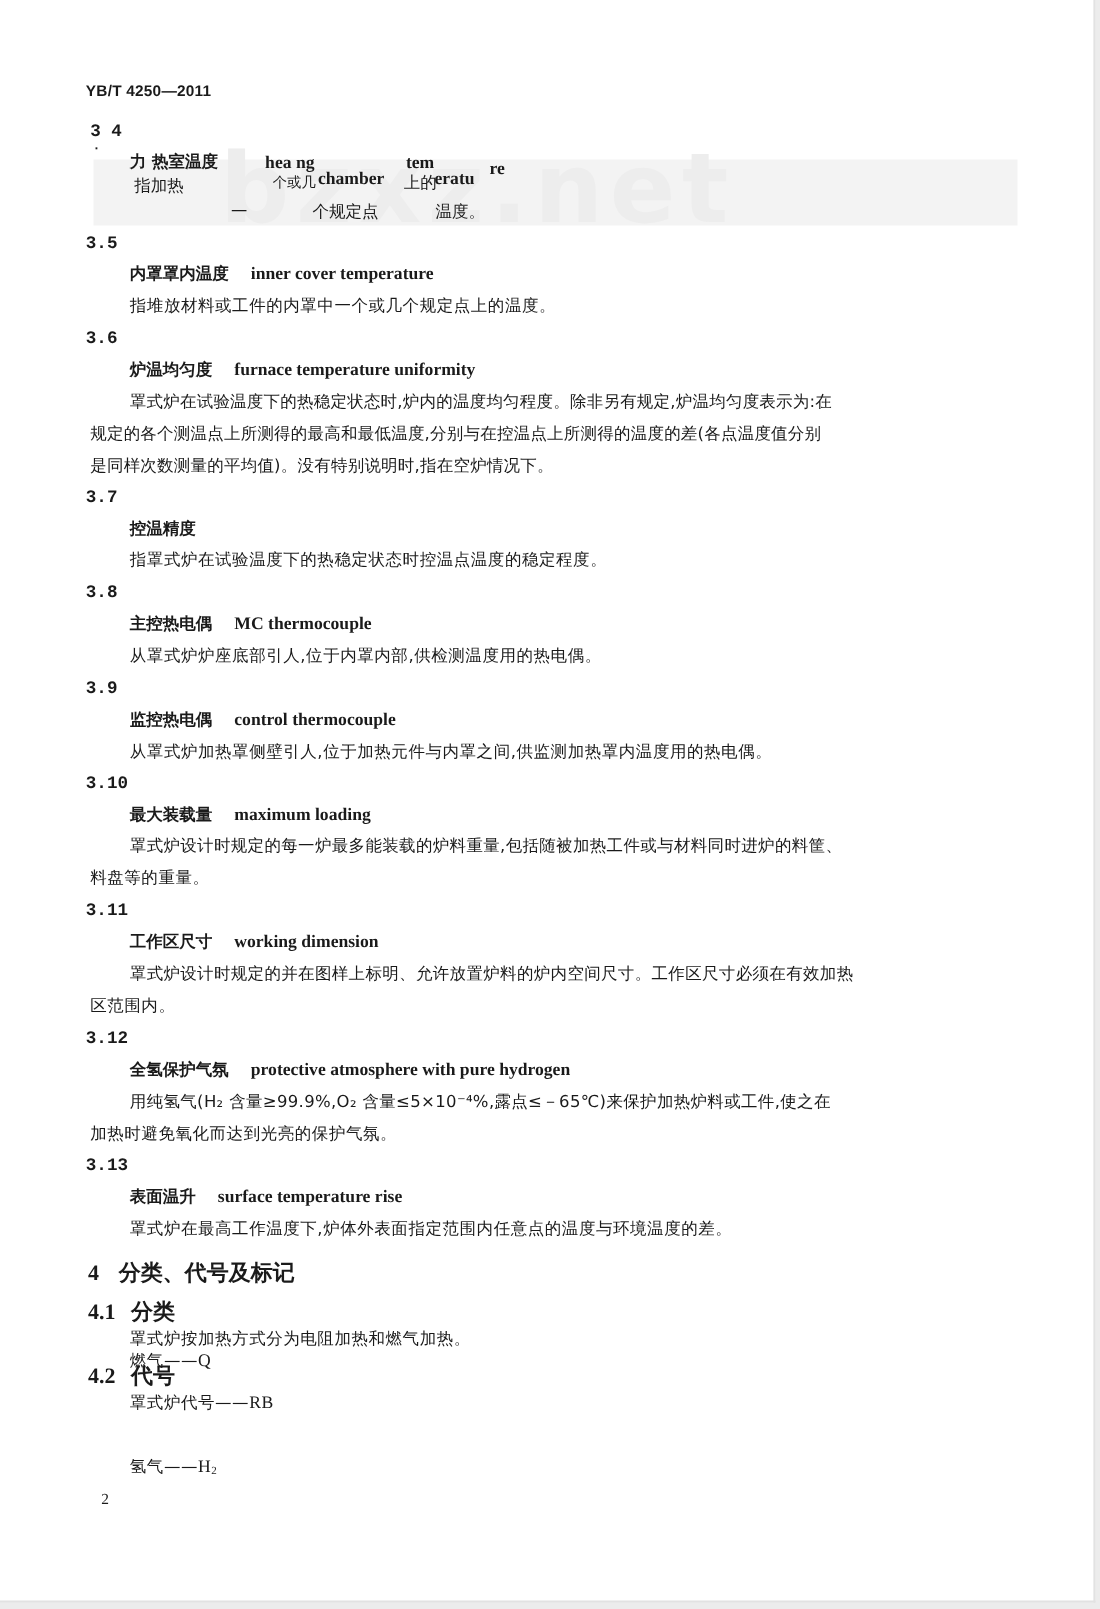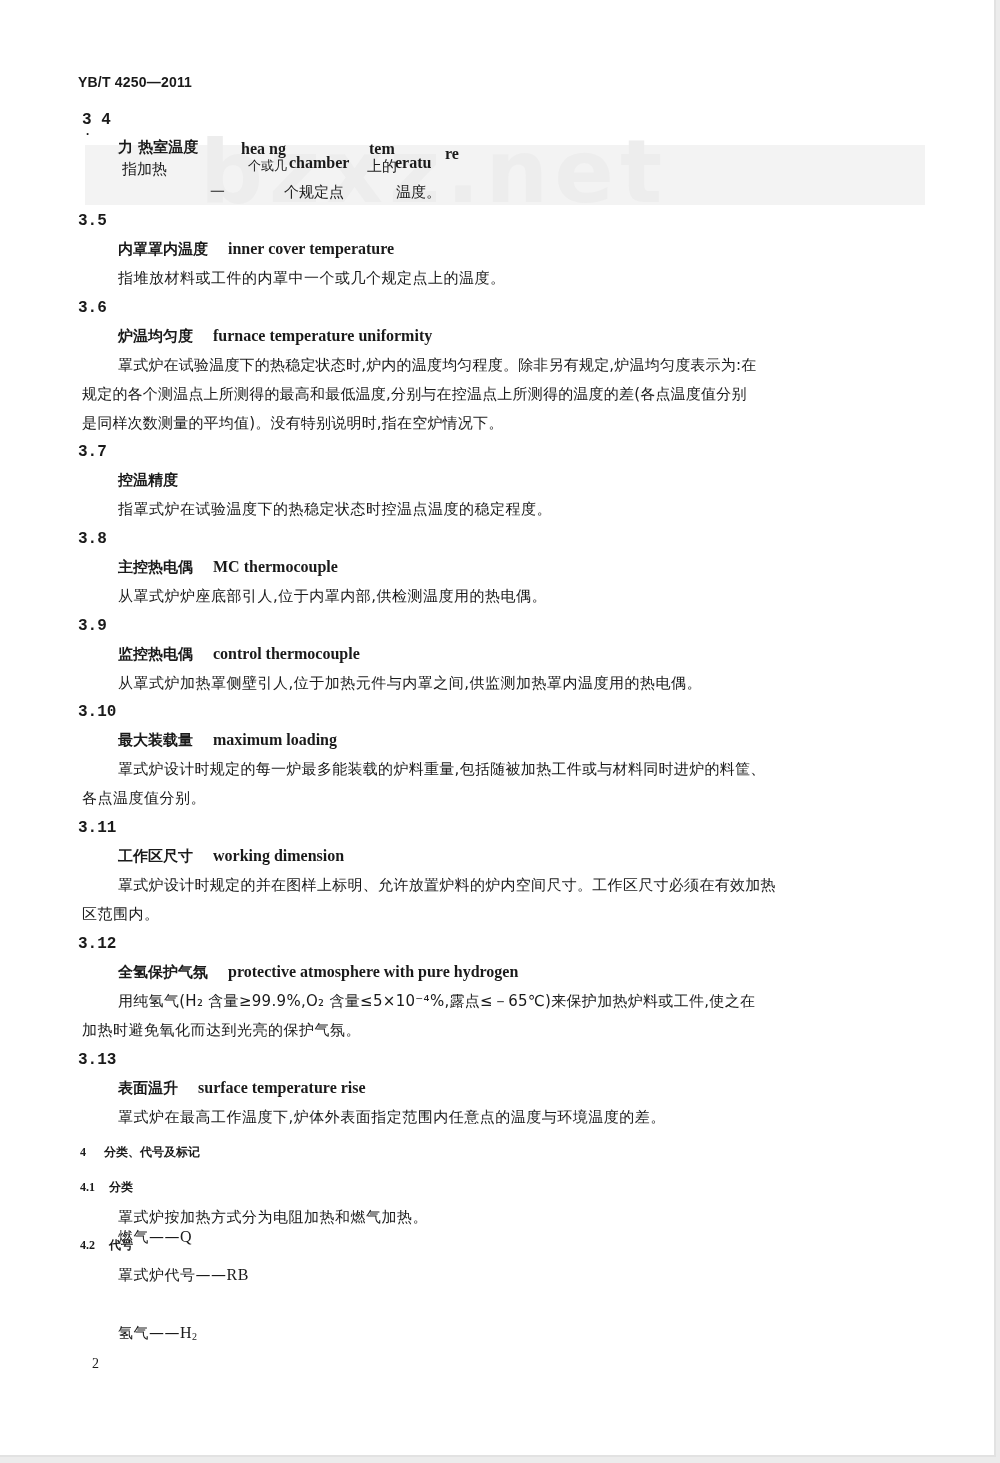--- a/index.html
+++ b/index.html
@@ -23,21 +23,21 @@
       position: absolute; left: 85px; top: 145px; width: 840px; height: 60px;
       background: #f3f3f3;
     }
     .wm-text {
       position: absolute; left: 200px; top: 128px;
       font-family: "DejaVu Sans", sans-serif; font-weight: bold;
       font-size: 88px; color: #ededed; letter-spacing: 6px; line-height: 1;
     }
     .garble { font-family: "Liberation Serif", serif; font-weight: bold; font-size: 16px; }
     .garble-cn { font-family: "DejaVu Sans", sans-serif; font-size: 15px; }
-    .sec { font-family: "DejaVu Sans", sans-serif; font-weight: bold; font-size: 12px; }
+    .sec { font-family: "DejaVu Sans", sans-serif; font-weight: bold; font-size: 20px; }
     .sec .n { font-family: "Liberation Serif", serif; margin-right: 18px; }
     .sub .n { margin-right: 14px; }
     .pageno { font-family: "Liberation Serif", serif; font-size: 14px; }
     sub { font-size: 10px; vertical-align: -2px; }
   </style>
 </head>
 <body>
 
 <div class="page">
 
@@ -79,21 +79,21 @@
   <div class="abs term" style="left:118px;top:558px;"><span>主控热电偶</span><span class="en">MC thermocouple</span></div>
   <div class="abs body" style="left:118px;top:587px;">从罩式炉炉座底部引人,位于内罩内部,供检测温度用的热电偶。</div>
 
   <div class="abs clause" style="left:78px;top:617px;">3.9</div>
   <div class="abs term" style="left:118px;top:645px;"><span>监控热电偶</span><span class="en">control thermocouple</span></div>
   <div class="abs body" style="left:118px;top:674px;">从罩式炉加热罩侧壁引人,位于加热元件与内罩之间,供监测加热罩内温度用的热电偶。</div>
 
   <div class="abs clause" style="left:78px;top:703px;">3.10</div>
   <div class="abs term" style="left:118px;top:731px;"><span>最大装载量</span><span class="en">maximum loading</span></div>
   <div class="abs body" style="left:118px;top:760px;letter-spacing:0.3px;">罩式炉设计时规定的每一炉最多能装载的炉料重量,包括随被加热工件或与材料同时进炉的料筐、</div>
-  <div class="abs body" style="left:82px;top:789px;">各点温度值分别。</div>
+  <div class="abs body" style="left:82px;top:789px;">料盘等的重量。</div>
 
   <div class="abs clause" style="left:78px;top:819px;">3.11</div>
   <div class="abs term" style="left:118px;top:847px;"><span>工作区尺寸</span><span class="en">working dimension</span></div>
   <div class="abs body" style="left:118px;top:876px;letter-spacing:0.3px;">罩式炉设计时规定的并在图样上标明、允许放置炉料的炉内空间尺寸。工作区尺寸必须在有效加热</div>
   <div class="abs body" style="left:82px;top:905px;">区范围内。</div>
 
   <div class="abs clause" style="left:78px;top:935px;">3.12</div>
   <div class="abs term" style="left:118px;top:963px;"><span>全氢保护气氛</span><span class="en">protective atmosphere with pure hydrogen</span></div>
   <div class="abs body" style="left:118px;top:992px;letter-spacing:0.3px;">用纯氢气(H₂ 含量≥99.9%,O₂ 含量≤5×10⁻⁴%,露点≤－65℃)来保护加热炉料或工件,使之在</div>
   <div class="abs body" style="left:82px;top:1021px;">加热时避免氧化而达到光亮的保护气氛。</div>

